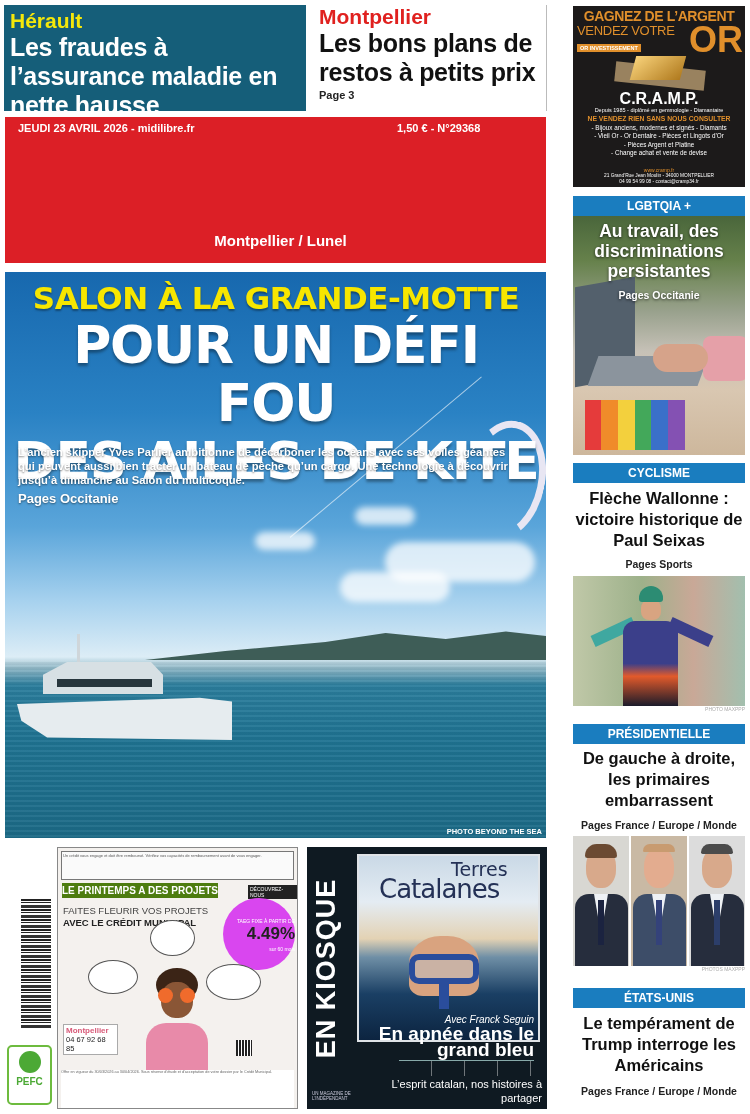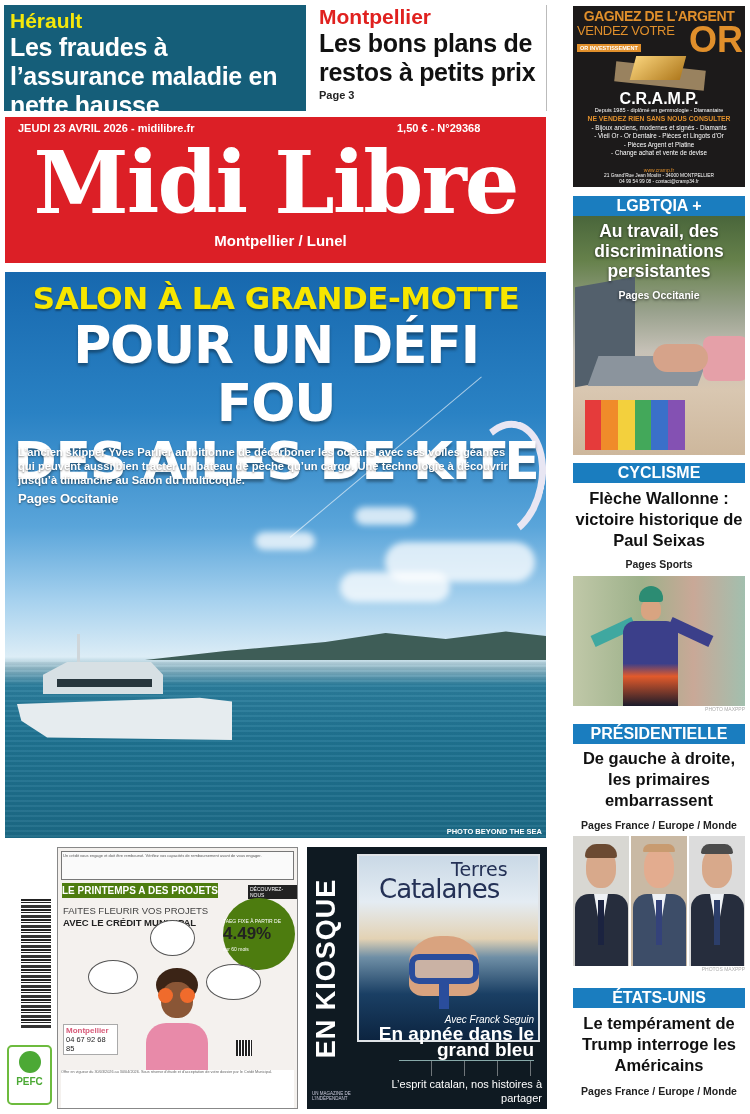--- a/index.html
+++ b/index.html
@@ -52,21 +52,21 @@
   .pefc-label { color: #4ca935; font-weight: bold; font-size: 10px; margin-top: 3px; }
   .pefc-sub { color: #666; font-size: 4.5px; margin-top: 3px; }
 
   
   .ad-credit { left: 57px; top: 847px; width: 241px; height: 262px; background: #f4f1ee; border: 1px solid #888; overflow: hidden; }
   .ad-legal-top { margin: 3px; height: 29px; border: 1px solid #777; background: #fafafa; font-size: 4px; line-height: 5px; color: #555; padding: 1px; overflow: hidden; }
   .ad-banner { position: absolute; left: 4px; top: 35px; background: #4d7c0f; color: #fff; font-weight: bold; font-size: 10px; padding: 2px 0; }
   .ad-decouvrez { position: absolute; left: 190px; top: 37px; background: #222; color: #fff; font-size: 5px; padding: 1px 2px; }
   .ad-line1 { position: absolute; left: 5px; top: 57px; font-size: 9.5px; color: #444; }
   .ad-line2 { position: absolute; left: 5px; top: 69px; font-size: 9.5px; font-weight: bold; color: #222; }
-  .ad-rate-circle { position: absolute; left: 165px; top: 50px; width: 72px; height: 72px; border-radius: 50%; background: #4d7c0f; text-align: left; padding-top: 18px; }
+  .ad-rate-circle { position: absolute; left: 165px; top: 50px; width: 72px; height: 72px; border-radius: 50%; background: #d946ef; text-align: right; padding-top: 18px; }
   .ad-rate { font-weight: bold; font-size: 17px; color: #222; }
   .ad-rate-sub { font-size: 5px; color: #fff; margin-top: 2px; }
   .bubble { position: absolute; border: 1px solid #555; border-radius: 50%; background: #fff; }
   .ad-person { position: absolute; left: 88px; top: 120px; width: 62px; height: 140px; }
   .person-hair { position: absolute; left: 10px; top: 0; width: 42px; height: 34px; border-radius: 50%; background: #3b2416; }
   .person-face { position: absolute; left: 15px; top: 14px; width: 32px; height: 36px; border-radius: 45%; background: #8a5636; }
   .person-flower { position: absolute; top: 20px; width: 15px; height: 15px; border-radius: 50%; background: #f06b2c; }
   .person-body { position: absolute; left: 0; top: 55px; width: 62px; height: 85px; background: #e88aa9; border-radius: 20px 20px 0 0; }
   .ad-contact { position: absolute; left: 5px; width: 55px; border: 1px solid #aaa; background: #fff; padding: 1px 2px; }
   .ad-city { color: #d85b79; font-weight: bold; font-size: 8px; }
@@ -98,21 +98,21 @@
   .or-badge { position: absolute; left: 4px; top: 38px; background: #e08f2b; color: #fff; font-weight: bold; font-size: 5.5px; padding: 1px 3px; }
   .or-bar { position: absolute; left: 60px; top: 50px; width: 50px; height: 24px; background: linear-gradient(135deg, #f8d27a, #b07a1e); transform: skewX(-15deg); }
   .or-notes { position: absolute; left: 42px; top: 60px; width: 90px; height: 20px; background: #b99c70; opacity: 0.8; transform: rotate(6deg); }
   .or-brand { position: absolute; left: 0; top: 84px; width: 172px; color: #fff; font-weight: bold; font-size: 16px; }
   .or-since { position: absolute; left: 0; top: 101px; width: 172px; color: #fff; font-size: 5.5px; }
   .or-warn { position: absolute; left: 0; top: 109px; width: 172px; color: #e08f2b; font-weight: bold; font-size: 6.8px; }
   .or-list { position: absolute; left: 0; top: 118px; width: 172px; color: #fff; font-size: 6.3px; line-height: 8.4px; }
   .or-web { position: absolute; left: 0; top: 161px; width: 172px; color: #e08f2b; font-size: 5px; }
   .or-addr { position: absolute; left: 0; top: 167px; width: 172px; color: #fff; font-size: 4.8px; line-height: 6px; }
 
-  .rubric { background: #1a7dbf; color: #fff; font-weight: bold; text-align: center; font-size: 16px; height: 20px; line-height: 20px; }
+  .rubric { background: #1a7dbf; color: #fff; font-weight: bold; text-align: center; font-size: 12px; height: 20px; line-height: 20px; }
   .side-head { text-align: center; color: #111; font-weight: bold; font-size: 16.5px; line-height: 21px; }
   .side-pages { text-align: center; color: #222; font-weight: bold; font-size: 10.5px; }
   .side-credit { text-align: right; color: #aaa; font-size: 5px; }
 
   .lgbt { left: 573px; top: 196px; width: 172px; height: 259px; overflow: hidden;
     background: linear-gradient(180deg, #3d5a34 0%, #66814b 25%, #9aa28e 45%, #c6c1b7 60%, #d9c7b1 75%, #cdb79c 100%); }
   .lgbt-laptop { position: absolute; left: 2px; top: 86px; width: 60px; height: 100px; background: #53606c; transform: skewY(-10deg); }
   .lgbt-keyboard { position: absolute; left: 20px; top: 160px; width: 110px; height: 30px; background: #8b949d; transform: skewX(-20deg); }
   .lgbt-hand { position: absolute; left: 80px; top: 148px; width: 55px; height: 28px; background: #d6a38a; border-radius: 14px; }
   .lgbt-sleeve { position: absolute; left: 130px; top: 140px; width: 45px; height: 45px; background: #e5a0a8; border-radius: 8px; }
@@ -148,21 +148,20 @@
 </div>
 <div class="abs teaser-right">
   <div class="kicker">Montpellier</div>
   <div class="head">Les bons plans de restos à petits prix</div>
   <div class="page">Page 3</div>
 </div>
 
 <div class="abs masthead">
   <div class="mast-date">JEUDI 23 AVRIL 2026 - midilibre.fr</div>
   <div class="mast-price">1,50 € - N°29368</div>
-  <div class="mast-title">Midi Libre</div>
   <div class="mast-edition">Montpellier / Lunel</div>
 </div>
 
 <div class="abs main-story">
   <div class="sky-cloud" style="left:250px;top:260px;width:60px;height:18px;"></div>
   <div class="sky-cloud" style="left:380px;top:270px;width:150px;height:40px;"></div>
   <div class="sky-cloud" style="left:335px;top:300px;width:110px;height:30px;"></div>
   <div class="sky-cloud" style="left:350px;top:235px;width:60px;height:18px;"></div>
   <div class="hills"></div>
   <div class="sea-stripes"></div>

